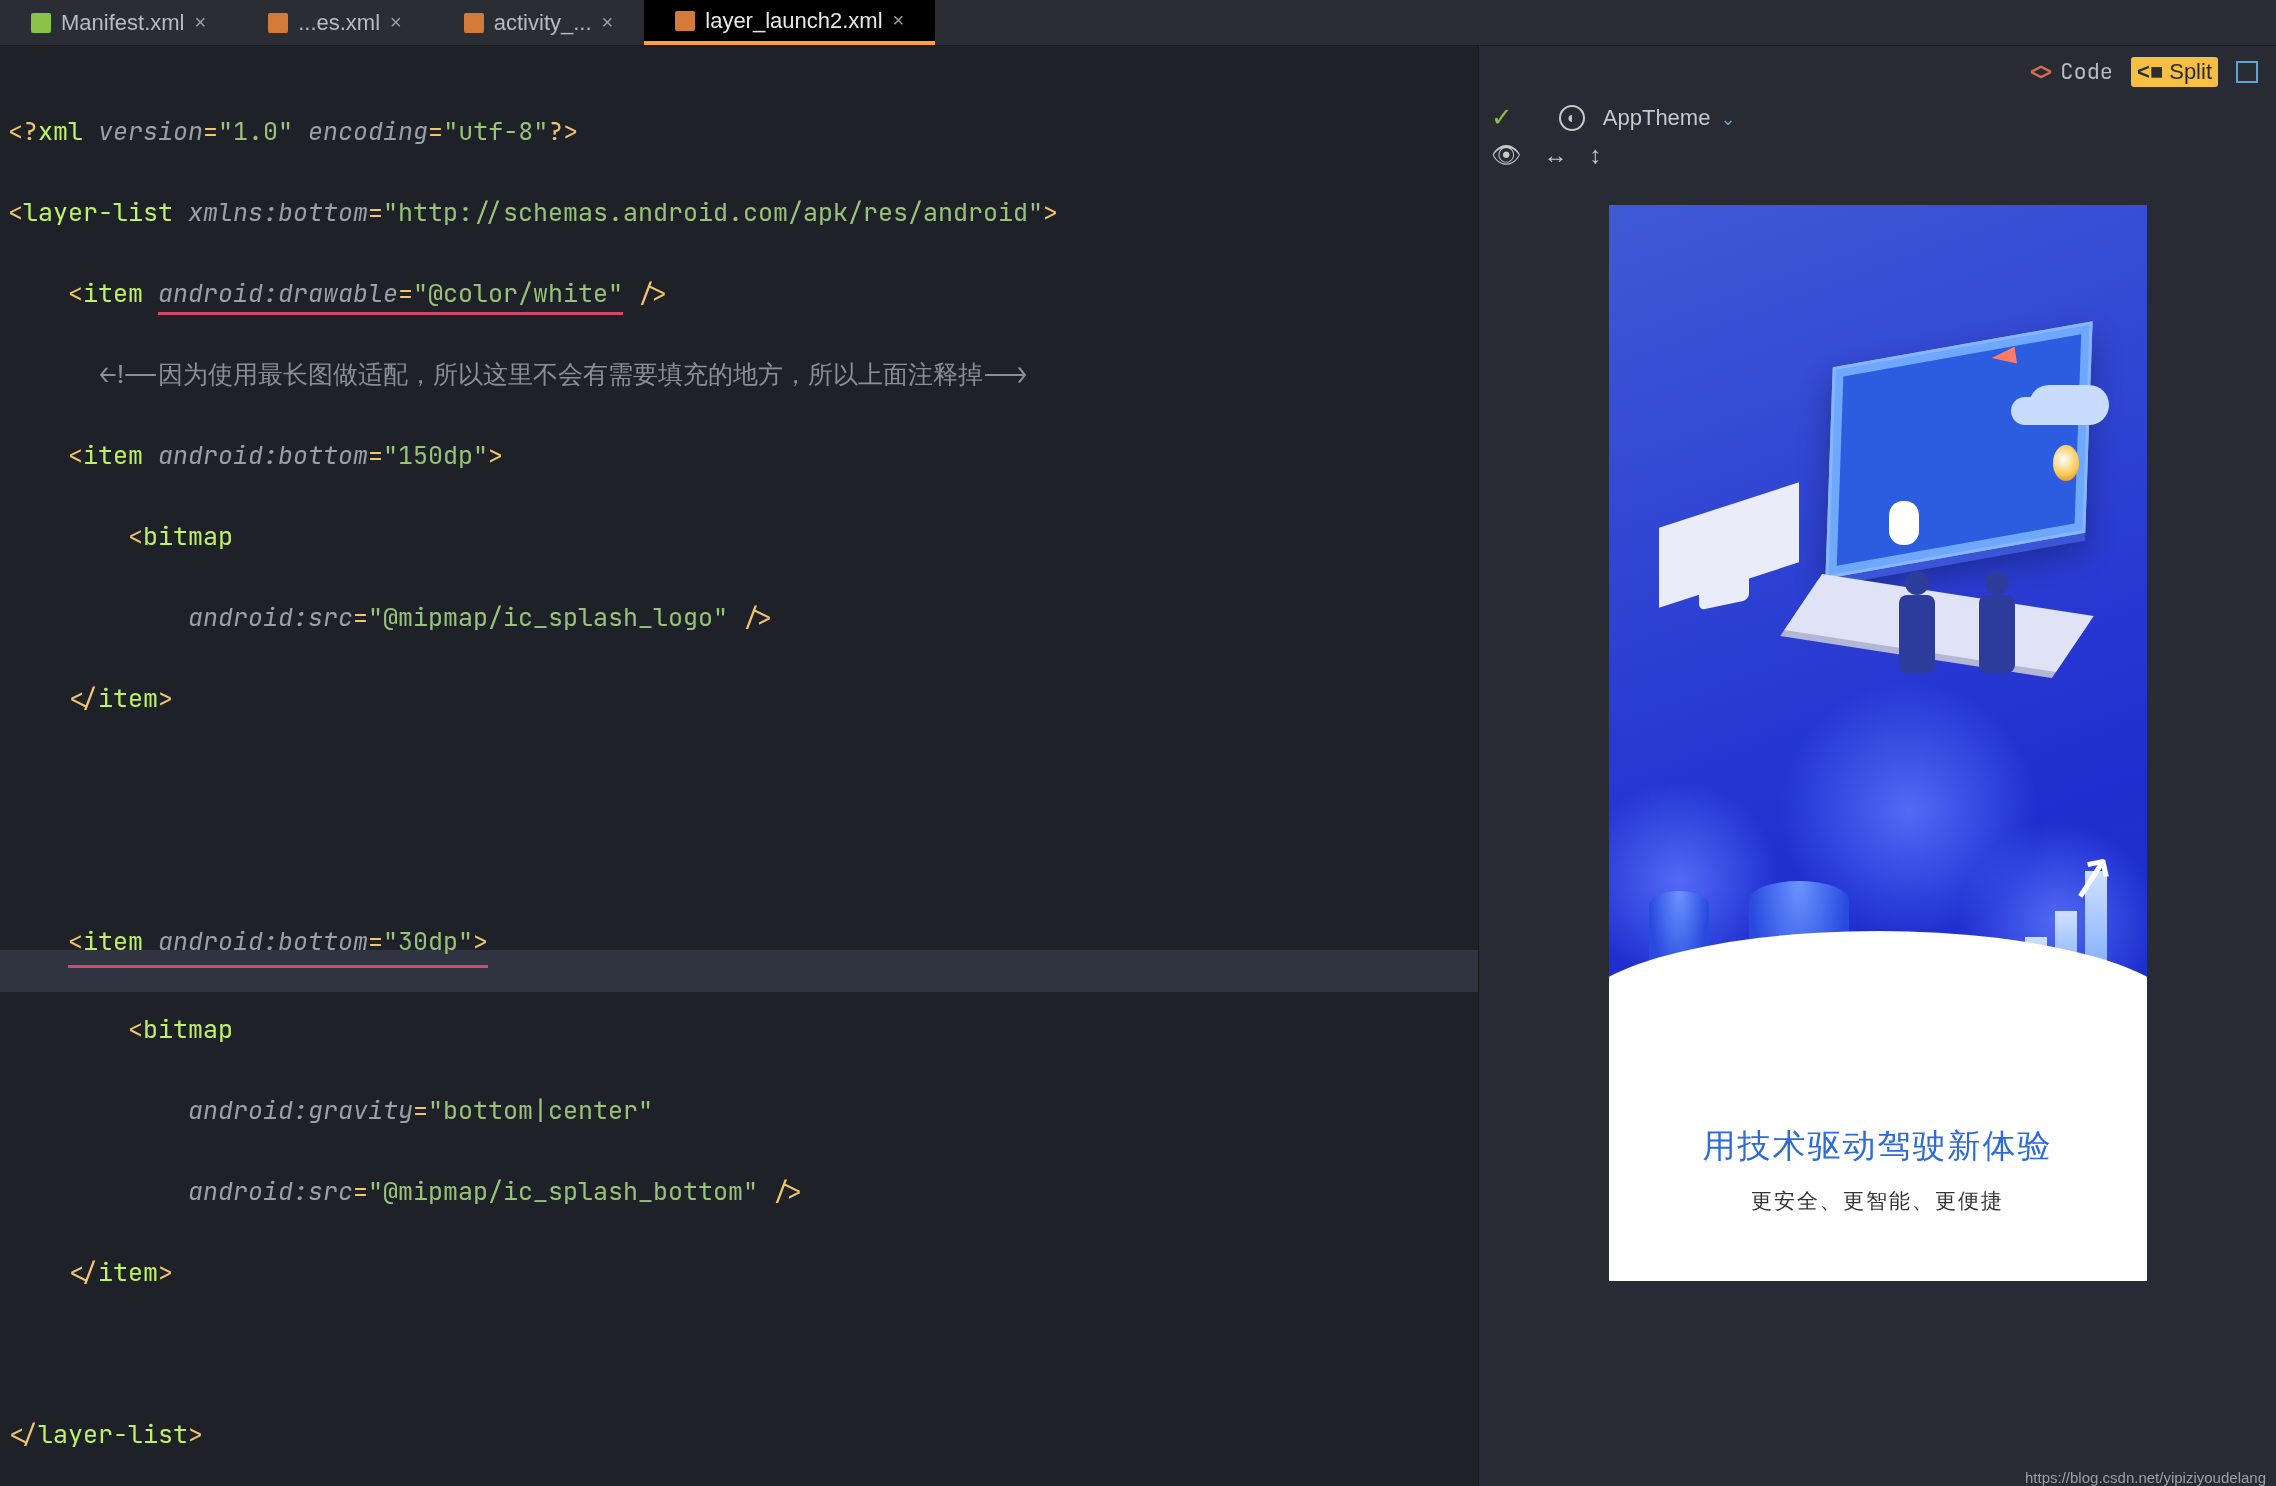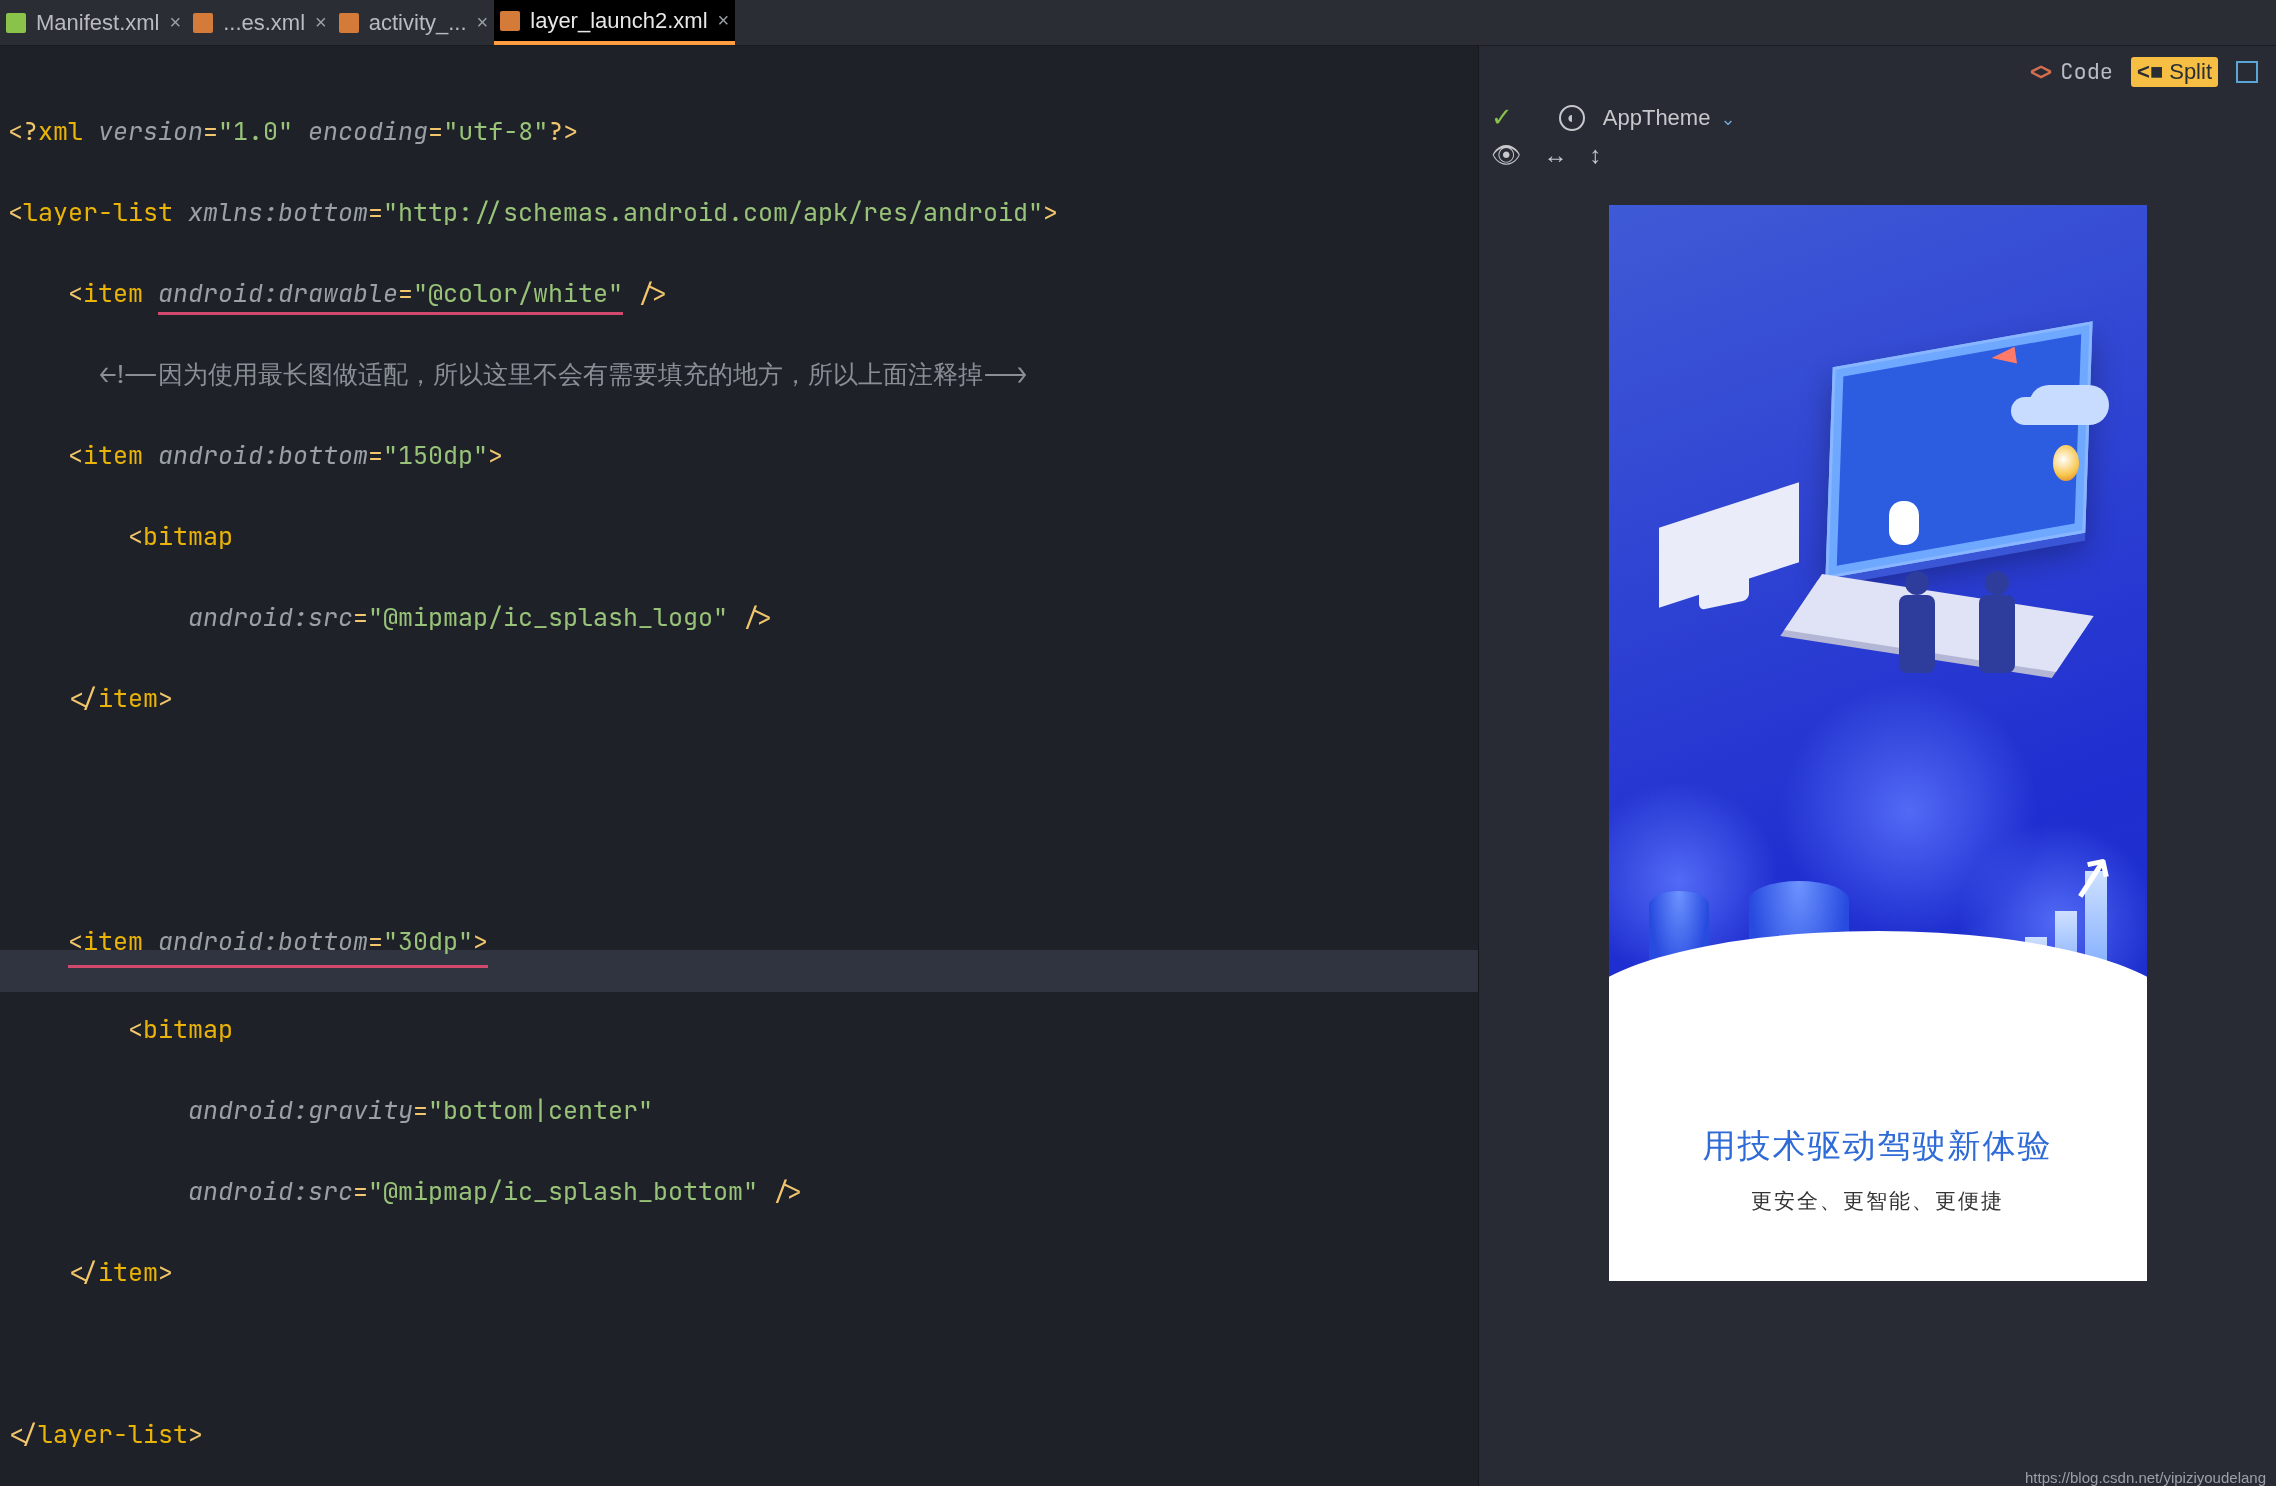--- a/index.html
+++ b/index.html
@@ -1,38 +1,38 @@
 <!DOCTYPE html>
 <html><head>
 <meta charset="utf-8">
 <style>
   * { margin:0; padding:0; box-sizing:border-box; }
   html,body { width:100%; height:100%; background:#1e2128; font-family:"Segoe UI",Helvetica,Arial,sans-serif; color:#ccc; overflow:hidden;}
   body { width:2276px; height:1486px; }
 
   
   .tabbar { display:flex; align-items:center; height:46px; background:#2b2d34; border-bottom:1px solid #1a1c22;}
-  .tab { display:flex; align-items:center; gap:10px; padding:0 6px; height:100%; color:#b8bbc0; font-size:22px; cursor:pointer; }
+  .tab { display:flex; align-items:center; gap:10px; padding:0 31px; height:100%; color:#b8bbc0; font-size:22px; cursor:pointer; }
   .tab.active { background:#000000; border-bottom:4px solid #ff9e40; color:#e8e8e8; }
   .tab .close { color:#9aa0a6; font-size:20px; }
   .tab-icon { width:20px; height:20px; border-radius:2px; display:inline-block;}
   .icon-robot { background:#8bc34a; }
   .icon-res { background:#d57b39; }
   .icon-res2 { background:#d57b39; }
   .icon-layer { background:#d57b39; }
 
   
   .main { display:flex; height:calc(100% - 46px); }
   .editor-pane { flex:1; background:#1e2128; position:relative;}
   .preview-pane { width:798px; background:#282b33; border-left:1px solid #15171c; display:flex; flex-direction:column;}
 
   
   .code { font-family:"JetBrains Mono","Consolas",monospace; font-size:25px; line-height:1.62; padding:24px 8px 8px 8px; white-space:pre; color:#cfcfcf;}
   .c-punc{color:#f2c66c;}
-  .c-tag{color:#eab308;}
+  .c-tag{color:#bef264;}
   .c-attr{color:#9aa0a6; font-style:italic;}
   .c-str{color:#98c379;}
   .c-cmt{color:#8a8f96;}
   .c-ns{color:#9aa0a6; font-style:italic;}
   .underline { border-bottom:3px solid #d14a6e; padding-bottom:2px; display:inline;}
   .box-under { display:inline-block; border-bottom:3px solid #d14a6e; padding-bottom:4px;}
   .line-highlight { position:absolute; left:0; right:0; top:904px; height:42px; background:#303340; z-index:0;}
   .code > div { position:relative; z-index:1;}
 
   

